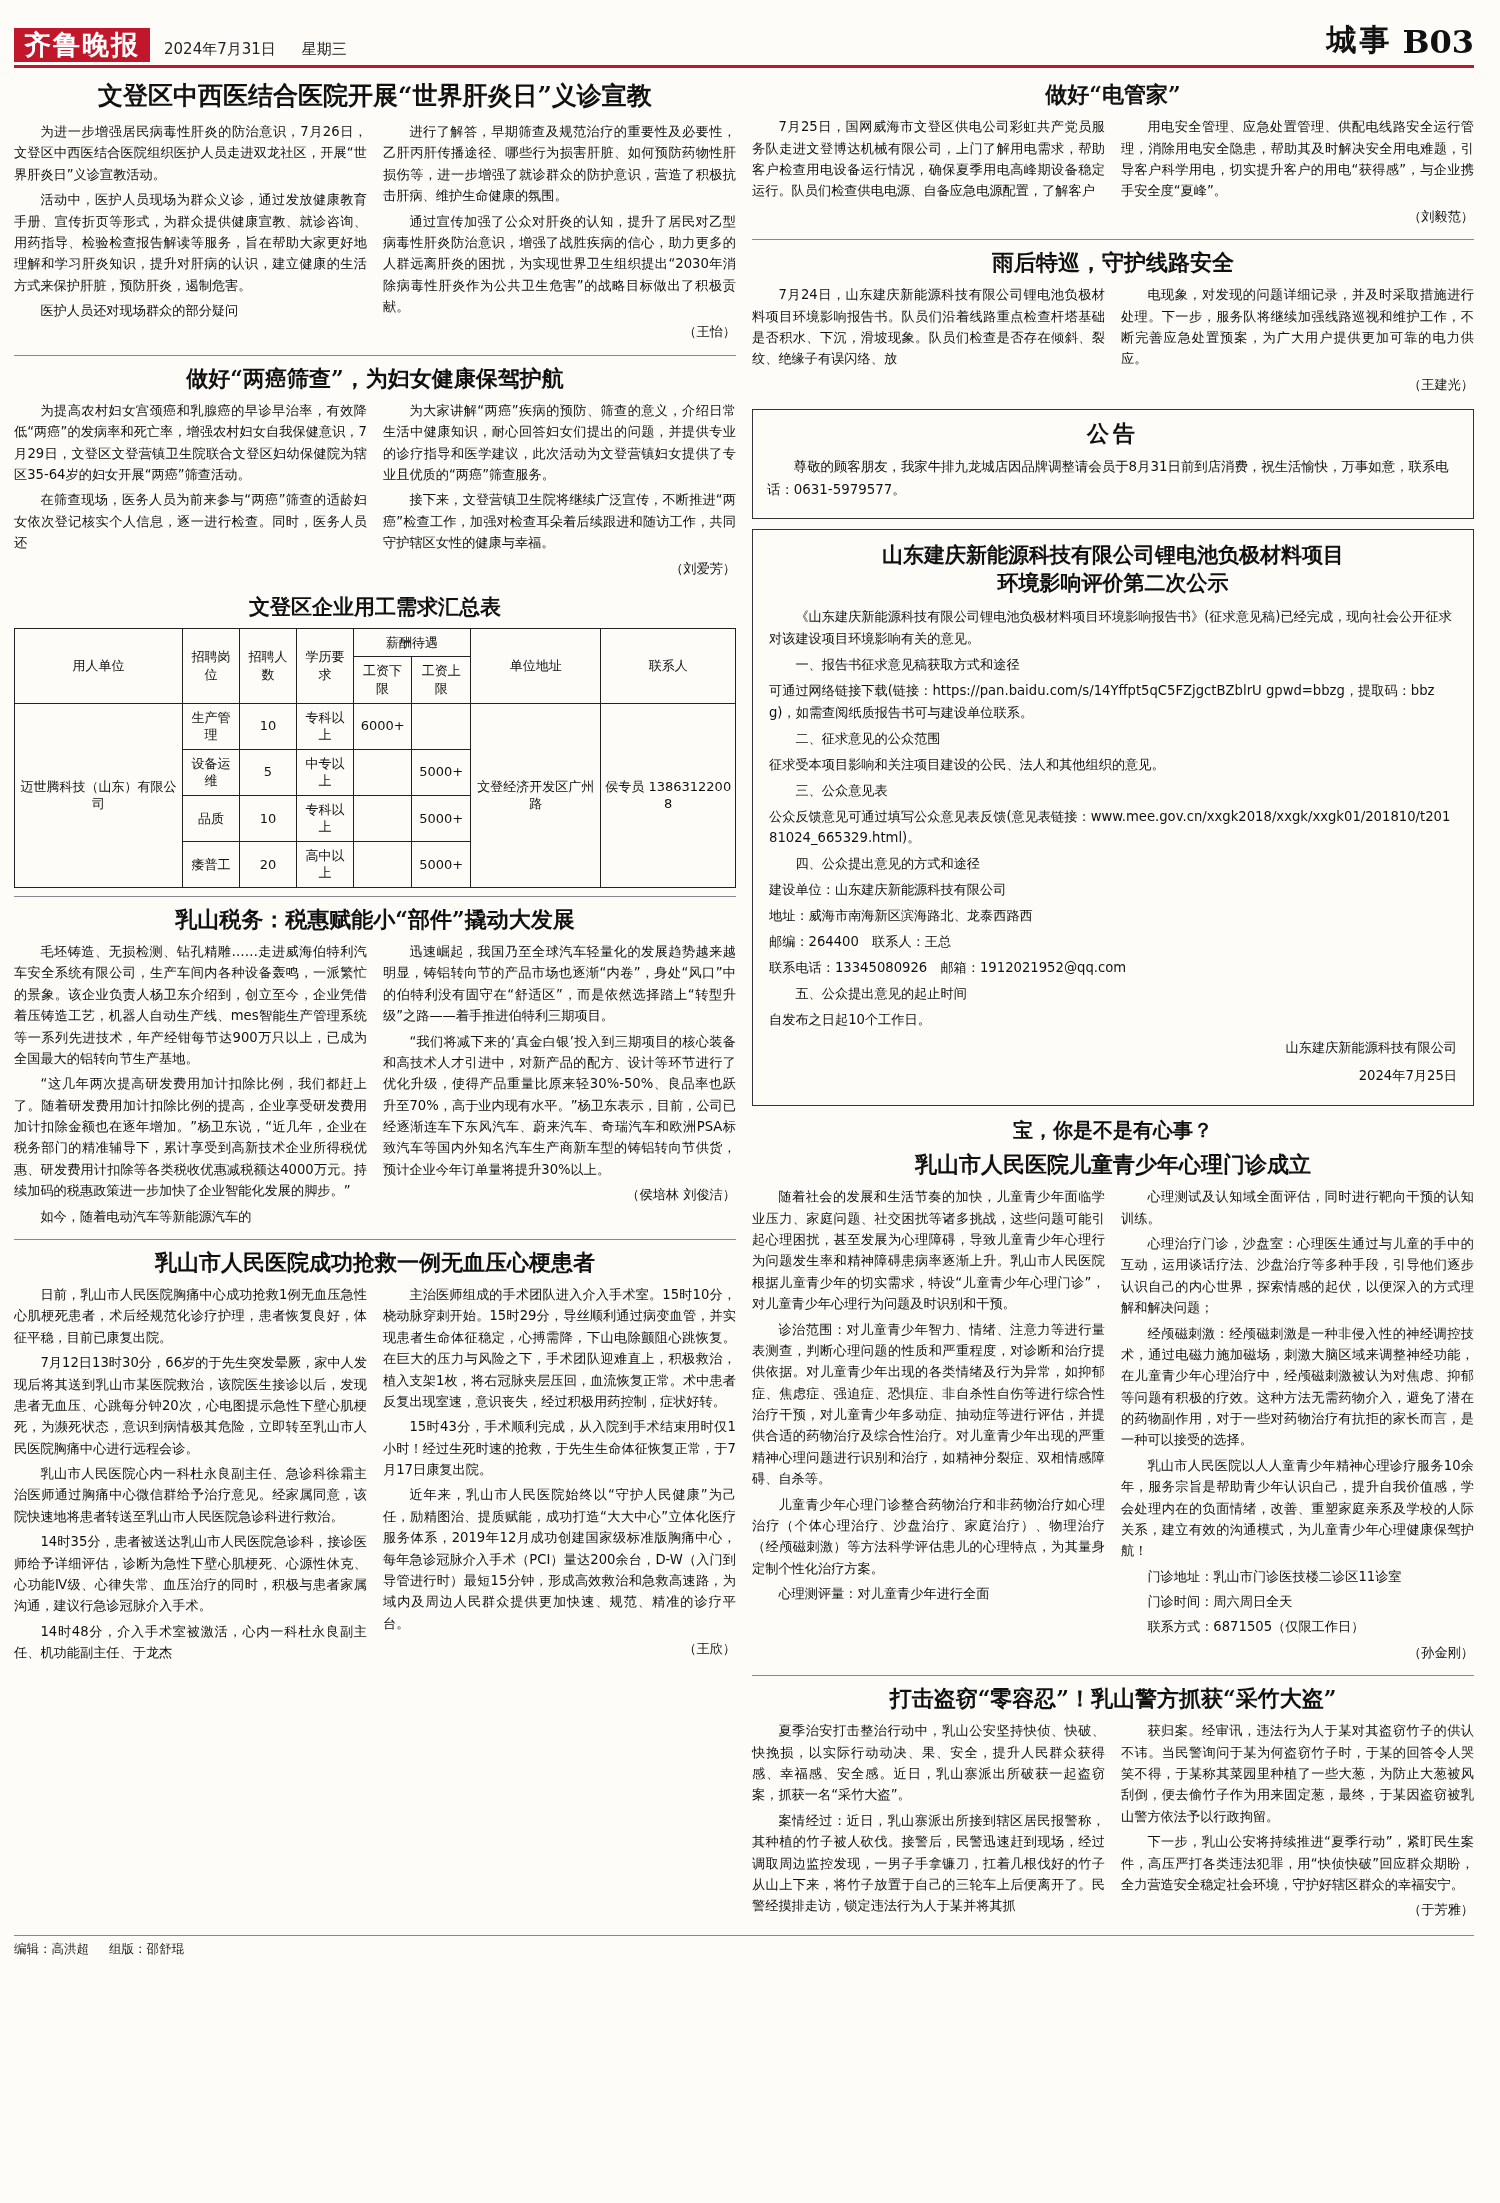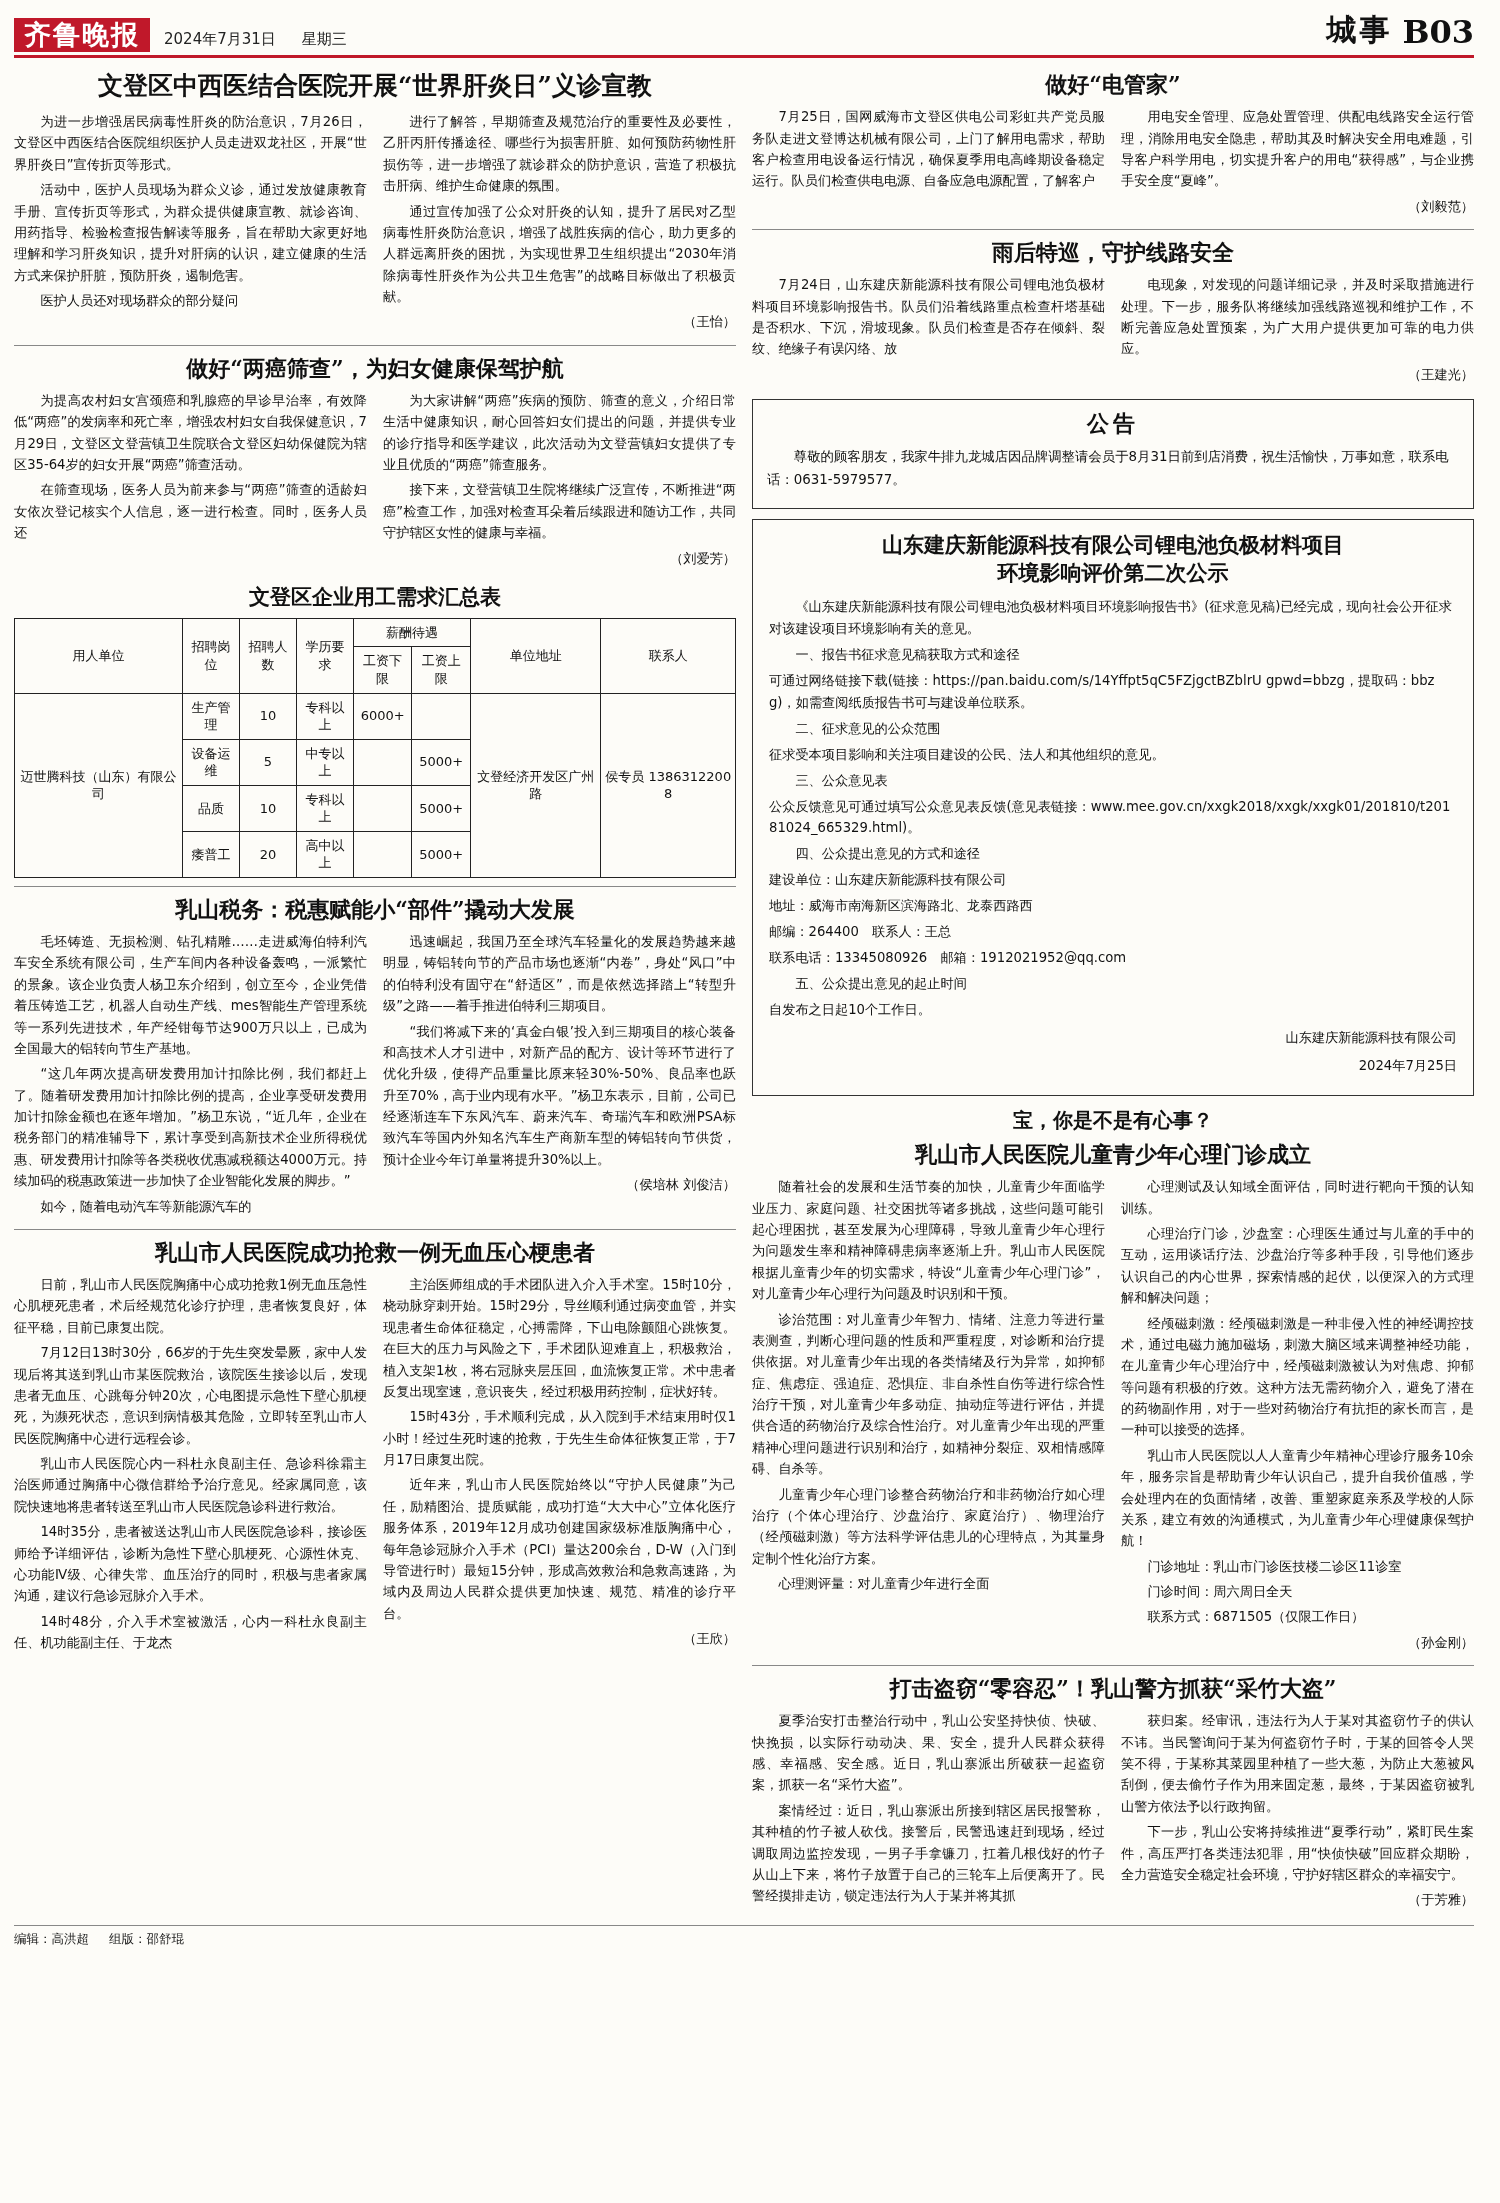--- a/index.html
+++ b/index.html
@@ -6,21 +6,21 @@
   body{
     width:1500px;
     background:#fdfcf8;
     font-family:"DejaVu Sans","Liberation Sans",sans-serif;
     color:#111;
   }
   .page{
     width:1488px;
     min-height:2203px;
     box-sizing:border-box;
-    padding:10px 14px 6px 14px;
+    padding:20px 14px 6px 14px;
     position:relative;
   }
   
   .masthead{
     display:flex;
     align-items:flex-end;
     border-bottom:3px solid #c0182a;
     padding-bottom:3px;
     margin-bottom:6px;
   }
@@ -170,21 +170,21 @@
   </div>
 
   <div class="cols">
 
     <div class="col-left">
 
       <div>
         <div class="headline h1">文登区中西医结合医院开展“世界肝炎日”义诊宣教</div>
         <div class="body2">
           <div>
-            <p>为进一步增强居民病毒性肝炎的防治意识，7月26日，文登区中西医结合医院组织医护人员走进双龙社区，开展“世界肝炎日”宣传折页等形式。</p>
+            <p>为进一步增强居民病毒性肝炎的防治意识，7月26日，文登区中西医结合医院组织医护人员走进双龙社区，开展“世界肝炎日”义诊宣教活动。</p>
             <p>活动中，医护人员现场为群众义诊，通过发放健康教育手册、宣传折页等形式，为群众提供健康宣教、就诊咨询、用药指导、检验检查报告解读等服务，旨在帮助大家更好地理解和学习肝炎知识，提升对肝病的认识，建立健康的生活方式来保护肝脏，预防肝炎，遏制危害。</p>
             <p>医护人员还对现场群众的部分疑问</p>
           </div>
           <div>
             <p>进行了解答，早期筛查及规范治疗的重要性及必要性，乙肝丙肝传播途径、哪些行为损害肝脏、如何预防药物性肝损伤等，进一步增强了就诊群众的防护意识，营造了积极抗击肝病、维护生命健康的氛围。</p>
             <p>通过宣传加强了公众对肝炎的认知，提升了居民对乙型病毒性肝炎防治意识，增强了战胜疾病的信心，助力更多的人群远离肝炎的困扰，为实现世界卫生组织提出“2030年消除病毒性肝炎作为公共卫生危害”的战略目标做出了积极贡献。</p>
             <p class="byline">（王怡）</p>
           </div>
         </div>
       </div>

